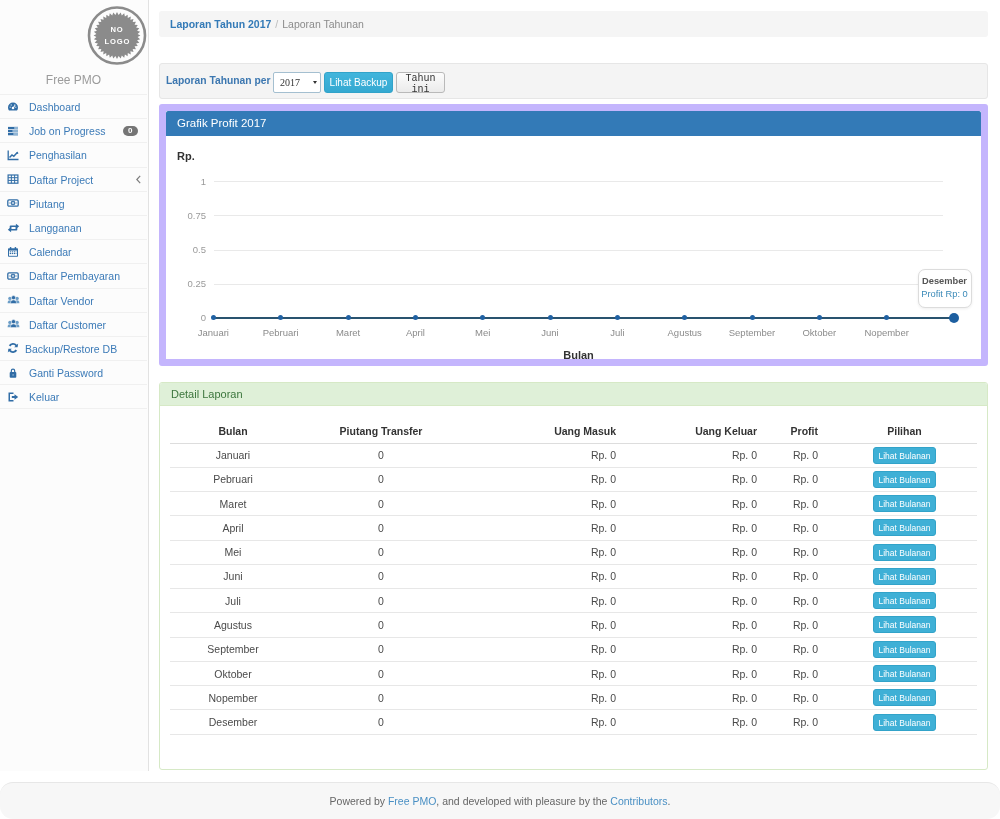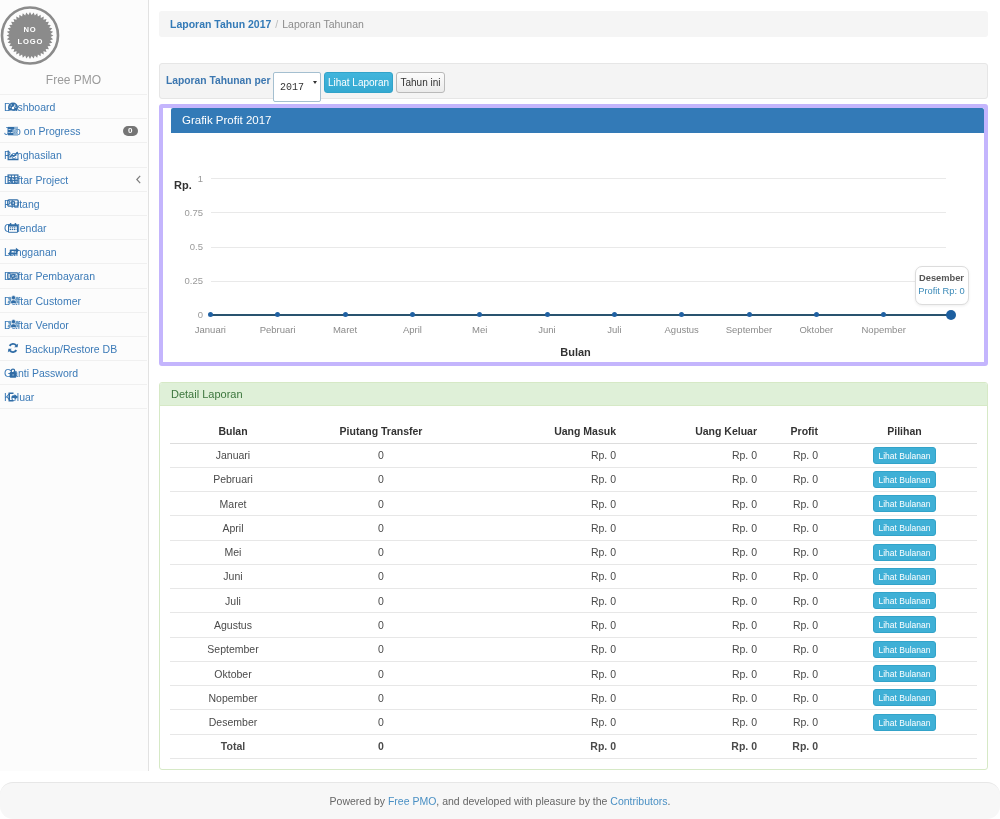--- a/index.html
+++ b/index.html
@@ -1,47 +1,47 @@
 <!DOCTYPE html>
 <html><head>
 <meta charset="utf-8">
 <style>
 * { margin:0; padding:0; box-sizing:border-box; }
 body { font-family:"Liberation Sans", sans-serif; background:#fff; }
 #page { position:relative; width:1000px; height:819px; background:#fff; overflow:hidden; }
 
 
 #sidebar { position:absolute; left:0; top:0; width:149px; height:771px; background:#fcfcfc; border-right:1px solid #e2e2e2; }
-#logo { position:absolute; left:0; top:6px; width:147px; text-align:left; }
+#logo { position:absolute; left:0; top:6px; width:147px; text-align:right; }
 #freepmo { position:absolute; left:0; top:73px; width:147px; text-align:center; font-size:12px; color:#9b9b9b; }
 #menu { position:absolute; left:0; top:94px; width:147px; }
-#menu a { display:block; position:relative; height:24.2px; line-height:24.2px; border-bottom:1px solid #f0f0f0; color:#3b7ab7; font-size:10.5px; text-decoration:none; padding-left:4px; white-space:nowrap; background:#fcfcfc;}
+#menu a { display:block; position:relative; height:24.2px; line-height:24.2px; border-bottom:1px solid #f0f0f0; color:#3b7ab7; font-size:10.5px; text-decoration:none; padding-left:29px; white-space:nowrap; background:#fcfcfc;}
 #menu { border-top:1px solid #f0f0f0; }
 #menu a > svg { position:absolute; left:7px; top:50%; margin-top:-6px; }
 .badge0 { position:absolute; right:9px; top:50%; margin-top:-5px; background:#757575; color:#fff; border-radius:6px; font-size:8px; font-weight:bold; line-height:10px; height:10px; padding:0 5.5px; }
 .chev { position:absolute; right:6px; top:50%; margin-top:-4.5px; line-height:0; }
 
 
 .breadcrumb { position:absolute; left:159px; top:11px; width:829px; height:26px; background:#f5f5f5; border-radius:3px; font-size:10.5px; line-height:26px; padding-left:11px; color:#999; }
 .breadcrumb a { color:#337ab7; text-decoration:none;font-weight:bold; }
 .breadcrumb .sep { color:#bbb; padding:0 4px; }
 .breadcrumb .act { color:#8b8b8b; }
 
 .formbar { position:absolute; left:159px; top:52px; width:829px; height:36px; background:#f4f4f4; border:1px solid #e6e6e6; border-radius:3px;margin-top:11px; }
 .formbar .lbl { position:absolute; left:6px; top:0; line-height:34px; font-size:10.3px; font-weight:bold; color:#3c77b0; }
-.formbar select { position:absolute; left:113px; top:8px; width:48px; height:30px; font-size:10px; font-family:Liberation Mono, monospace; border:1px solid #a4bfd0; border-radius:2px; background:#fff; color:#333; padding-left:6px; -webkit-appearance:none; appearance:none; }
+.formbar select { position:absolute; left:113px; top:8px; width:48px; height:21px; font-size:10px; font-family:Liberation Serif, serif; border:1px solid #a4bfd0; border-radius:2px; background:#fff; color:#333; padding-left:6px; -webkit-appearance:none; appearance:none; }
 .formbar .caret { position:absolute; left:152.5px; top:16.5px; width:0; height:0; border-left:2.9px solid transparent; border-right:2.9px solid transparent; border-top:3.6px solid #333; pointer-events:none; }
 .btn-info { background:linear-gradient(#41b5dc,#35a9d1); color:#fff; border:1px solid #32a3c9; border-radius:3px; font-size:10px; font-family:"Liberation Sans",sans-serif; }
 .formbar .b1 { position:absolute; left:164px; top:8px; width:69px; height:21px; }
-.formbar .b2 { position:absolute; left:236px; top:8px; width:49px; height:21px; background:linear-gradient(#fcfcfc,#ebebeb); color:#333; border:1px solid #b9b9b9; border-radius:3px; font-size:10px; font-family:Liberation Sans, sans-serif; }
-
-
-.chartpanel { position:absolute; left:159px; top:104px; width:829px; height:262px; background:#fff; border:4px solid #c4b5fd; border-radius:3px;padding-left:8px; }
+.formbar .b2 { position:absolute; left:236px; top:8px; width:49px; height:21px; background:linear-gradient(#fcfcfc,#ebebeb); color:#333; border:1px solid #b9b9b9; border-radius:3px; font-size:10px; font-family:Liberation Mono, monospace; }
+
+
+.chartpanel { position:absolute; left:159px; top:104px; width:829px; height:262px; background:#fff; border:7px solid #c4b5fd; border-radius:3px; }
 .chartpanel .hd { height:25px; background:#337ab7; color:#fff; font-size:11.5px; line-height:25px; padding-left:11px; border-radius:2px 2px 0 0; }
-.rp { position:absolute; left:11px; top:38.5px; font-size:11px; font-weight:bold; color:#333;margin-top:32px; }
+.rp { position:absolute; left:11px; top:38.5px; font-size:11px; font-weight:bold; color:#333; }
 .gl { position:absolute; height:1px; background:#e9e9e9; left:48px; right:38px; }
 .glab { position:absolute; width:30px; text-align:right; font-size:9.5px; color:#9a9a9a; }
 .dline { position:absolute; top:205.7px; height:2px; background:#29536f; }
 .mk { position:absolute; width:5px; height:5px; background:#2061a3; border-radius:50%; top:204.2px; }
 .bigdot { position:absolute; width:10px; height:10px; background:#1d5fa0; border-radius:50%; top:201.7px; }
 .mlab { position:absolute; top:215.5px; width:60px; text-align:center; font-size:9.5px; color:#8b8b8b; }
 .bulan { position:absolute; left:-2px; width:829px; top:237.5px; text-align:center; font-size:11px; font-weight:bold; color:#333; }
 .tooltip { position:absolute; left:751.5px; top:157.5px; width:54px; height:39px; background:#fff; border:1px solid #dcdcdc; border-radius:7px; text-align:center; box-shadow:0 1px 3px rgba(0,0,0,0.07); }
 .tooltip .t1 { font-size:9.3px; font-weight:bold; color:#555; margin-top:6px; }
 .tooltip .t2 { font-size:9.3px; color:#3b8ab8; margin-top:3px; }
@@ -107,63 +107,63 @@
           </svg>Daftar Project<span class="chev"><svg width="5" height="9" viewBox="0 0 5 9">
               <path d="M4.2 0.8 L0.8 4.5 L4.2 8.2" stroke="#7d7d7d" stroke-width="1.2" fill="none"></path>
             </svg></span></a>
 <a href="#"><svg width="12" height="12" viewBox="0 0 12 12">
             <rect x="0.8" y="2.8" width="10.4" height="6.4" rx="1.2" fill="none" stroke="#316da6" stroke-width="1.3"></rect>
             <circle cx="6" cy="6" r="1.8" fill="none" stroke="#316da6" stroke-width="1.1"></circle>
             <circle cx="6" cy="6" r="0.7" fill="#316da6"></circle>
             <rect x="2.4" y="5.5" width="1" height="1" fill="#316da6"></rect>
             <rect x="8.6" y="5.5" width="1" height="1" fill="#316da6"></rect>
           </svg>Piutang</a>
+<a href="#"><svg width="13" height="12" viewBox="0 0 13 12">
+            <path d="M2.7 8.0 L2.7 4.3 A0.8 0.8 0 0 1 3.5 3.5 L8.9 3.5 L8.9 1.7 L12.2 4.3 L8.9 6.9 L8.9 5.1 L4.4 5.1 L4.4 8.0 Z" fill="#316da6"></path>
+            <path d="M10.3 4.0 L10.3 7.7 A0.8 0.8 0 0 1 9.5 8.5 L4.1 8.5 L4.1 10.3 L0.8 7.7 L4.1 5.1 L4.1 6.9 L8.6 6.9 L8.6 4.0 Z" fill="#316da6"></path>
+          </svg>Langganan</a>
 <a href="#"><svg width="12" height="12" viewBox="0 0 12 12">
             <rect x="1" y="2.2" width="10" height="8.6" rx="0.8" fill="#316da6"></rect>
             <rect x="2.9" y="0.9" width="1.4" height="2.4" rx="0.5" fill="#316da6"></rect>
             <rect x="7.7" y="0.9" width="1.4" height="2.4" rx="0.5" fill="#316da6"></rect>
             <rect x="2" y="4.6" width="8" height="5.2" fill="#fff"></rect>
             <g fill="#316da6">
               <rect x="2.7" y="5.3" width="1.3" height="1.1"></rect>
               <rect x="4.7" y="5.3" width="1.3" height="1.1"></rect>
               <rect x="6.7" y="5.3" width="1.3" height="1.1"></rect>
               <rect x="2.7" y="7" width="1.3" height="1.1"></rect>
               <rect x="4.7" y="7" width="1.3" height="1.1"></rect>
               <rect x="6.7" y="7" width="1.3" height="1.1"></rect>
               <rect x="8.6" y="5.3" width="0.8" height="1.1"></rect>
               <rect x="8.6" y="7" width="0.8" height="1.1"></rect>
             </g>
           </svg>Calendar</a>
-<a href="#"><svg width="13" height="12" viewBox="0 0 13 12">
-            <path d="M2.7 8.0 L2.7 4.3 A0.8 0.8 0 0 1 3.5 3.5 L8.9 3.5 L8.9 1.7 L12.2 4.3 L8.9 6.9 L8.9 5.1 L4.4 5.1 L4.4 8.0 Z" fill="#316da6"></path>
-            <path d="M10.3 4.0 L10.3 7.7 A0.8 0.8 0 0 1 9.5 8.5 L4.1 8.5 L4.1 10.3 L0.8 7.7 L4.1 5.1 L4.1 6.9 L8.6 6.9 L8.6 4.0 Z" fill="#316da6"></path>
-          </svg>Langganan</a>
 <a href="#"><svg width="12" height="12" viewBox="0 0 12 12">
             <rect x="0.8" y="2.8" width="10.4" height="6.4" rx="1.2" fill="none" stroke="#316da6" stroke-width="1.3"></rect>
             <circle cx="6" cy="6" r="1.8" fill="none" stroke="#316da6" stroke-width="1.1"></circle>
             <circle cx="6" cy="6" r="0.7" fill="#316da6"></circle>
             <rect x="2.4" y="5.5" width="1" height="1" fill="#316da6"></rect>
             <rect x="8.6" y="5.5" width="1" height="1" fill="#316da6"></rect>
           </svg>Daftar Pembayaran</a>
 <a href="#"><svg width="13" height="12" viewBox="0 0 13 12">
             <circle cx="2.9" cy="4.4" r="1.7" fill="#6b9dc7"></circle>
             <path d="M0.6 9.2 C0.6 6.9 1.6 6.3 2.9 6.3 C4.2 6.3 5.2 6.9 5.2 9.2 Z" fill="#6b9dc7"></path>
             <circle cx="10.1" cy="4.4" r="1.7" fill="#6b9dc7"></circle>
             <path d="M7.8 9.2 C7.8 6.9 8.8 6.3 10.1 6.3 C11.4 6.3 12.4 6.9 12.4 9.2 Z" fill="#6b9dc7"></path>
             <circle cx="6.5" cy="3.7" r="2.1" fill="#316da6" stroke="#fcfcfc" stroke-width="0.5"></circle>
             <path d="M3.5 9.6 C3.5 6.6 4.8 5.9 6.5 5.9 C8.2 5.9 9.5 6.6 9.5 9.6 Z" fill="#316da6" stroke="#fcfcfc" stroke-width="0.5"></path>
-          </svg>Daftar Customer</a>
+          </svg>Daftar Vendor</a>
 <a href="#"><svg width="13" height="12" viewBox="0 0 13 12">
             <circle cx="2.9" cy="4.4" r="1.7" fill="#6b9dc7"></circle>
             <path d="M0.6 9.2 C0.6 6.9 1.6 6.3 2.9 6.3 C4.2 6.3 5.2 6.9 5.2 9.2 Z" fill="#6b9dc7"></path>
             <circle cx="10.1" cy="4.4" r="1.7" fill="#6b9dc7"></circle>
             <path d="M7.8 9.2 C7.8 6.9 8.8 6.3 10.1 6.3 C11.4 6.3 12.4 6.9 12.4 9.2 Z" fill="#6b9dc7"></path>
             <circle cx="6.5" cy="3.7" r="2.1" fill="#316da6" stroke="#fcfcfc" stroke-width="0.5"></circle>
             <path d="M3.5 9.6 C3.5 6.6 4.8 5.9 6.5 5.9 C8.2 5.9 9.5 6.6 9.5 9.6 Z" fill="#316da6" stroke="#fcfcfc" stroke-width="0.5"></path>
-          </svg>Daftar Vendor</a>
+          </svg>Daftar Customer</a>
 <a href="#" style="padding-left:25px"><svg width="12" height="12" viewBox="0 0 12 12">
             <path d="M10.6 5.2 L7.2 5.2 A0 0 0 0 0 8.5 4.0 A3.1 3.1 0 0 0 3.4 4.4 L1.8 3.2 A5.1 5.1 0 0 1 9.9 2.7 L11.2 1.5 Z" fill="#316da6"></path>
             <path d="M1.4 6.8 L4.8 6.8 A0 0 0 0 0 3.5 8.0 A3.1 3.1 0 0 0 8.6 7.6 L10.2 8.8 A5.1 5.1 0 0 1 2.1 9.3 L0.8 10.5 Z" fill="#316da6"></path>
           </svg>Backup/Restore DB</a>
 <a href="#"><svg width="12" height="12" viewBox="0 0 12 12">
             <path d="M3.7 5.2 L3.7 3.9 A2.3 2.3 0 0 1 8.3 3.9 L8.3 5.2 L7.1 5.2 L7.1 3.9 A1.1 1.1 0 0 0 4.9 3.9 L4.9 5.2 Z" fill="#316da6"></path>
             <rect x="2.7" y="5" width="6.6" height="5.7" rx="0.9" fill="#316da6"></rect>
             <rect x="5.6" y="7" width="0.9" height="1.8" fill="#fcfcfc" opacity="0.6"></rect>
           </svg>Ganti Password</a>
 <a href="#"><svg width="12" height="12" viewBox="0 0 12 12">
@@ -172,21 +172,21 @@
           </svg>Keluar</a>
 </nav>
   </div>
 
   <div class="breadcrumb"><a href="#">Laporan Tahun 2017</a><span class="sep">/</span><span class="act">Laporan Tahunan</span></div>
 
   <div class="formbar">
     <span class="lbl">Laporan Tahunan per</span>
     <select><option>2017</option></select>
     <span class="caret"></span>
-    <button class="btn-info b1">Lihat Laporan</button>
+    <button class="btn-info b1">Lihat Backup</button>
     <button class="b2">Tahun ini</button>
   </div>
 
   <div class="chartpanel">
     <div class="hd">Grafik Profit 2017</div>
     <div class="rp">Rp.</div>
     <div id="chartarea">
 <div class="gl" style="top:70.3px"></div>
 <div class="glab" style="top:64.8px; left:10px;">1</div>
 <div class="gl" style="top:104.4px"></div>
@@ -338,26 +338,18 @@
             <td class="c"><span class="btn-xs">Lihat Bulanan</span></td>
           </tr>
 <tr>
             <td class="c">Desember</td>
             <td class="c">0</td>
             <td class="r">Rp. 0</td>
             <td class="r">Rp. 0</td>
             <td class="r">Rp. 0</td>
             <td class="c"><span class="btn-xs">Lihat Bulanan</span></td>
           </tr>
-<tr class="tot">
-            <td class="c"><b>Total</b></td>
-            <td class="c"><b>0</b></td>
-            <td class="r"><b>Rp. 0</b></td>
-            <td class="r"><b>Rp. 0</b></td>
-            <td class="r"><b>Rp. 0</b></td>
-            <td></td>
-          </tr>
 </tbody>
       </table>
   </div>
 
   <div id="footer">Powered by <a href="#">Free PMO</a>, and developed with pleasure by the <a href="#">Contributors</a>.</div>
 </div>
 
 </body></html>

